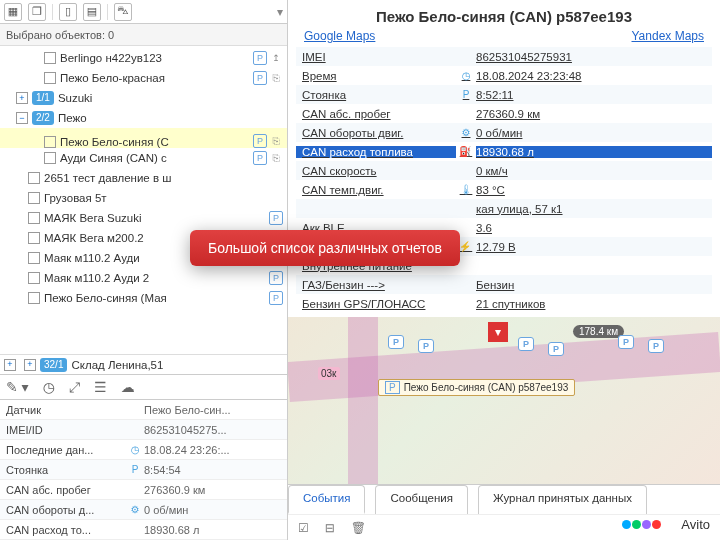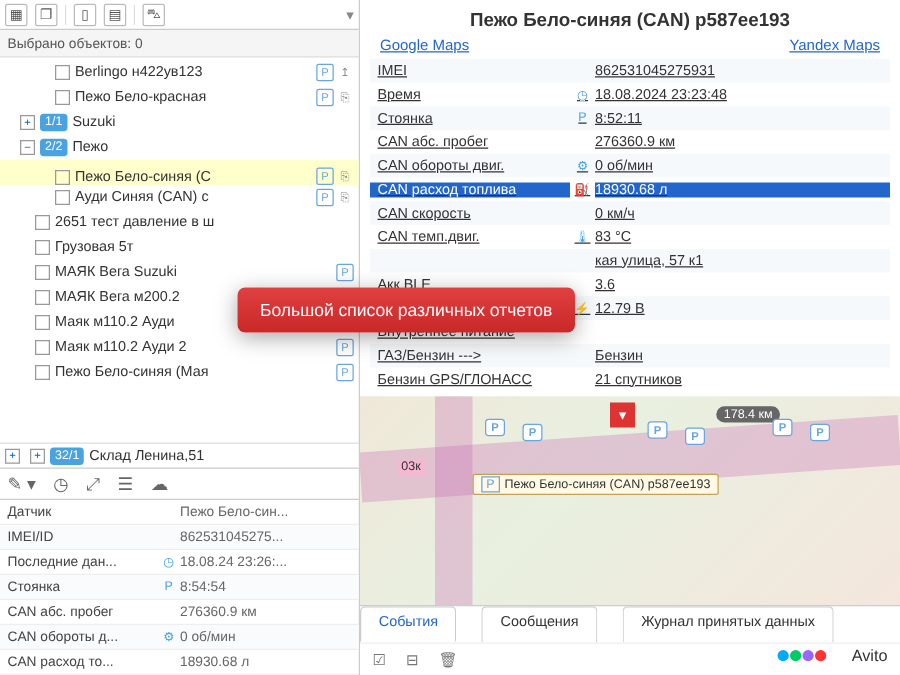--- a/index.html
+++ b/index.html
@@ -51,21 +51,21 @@
 .dt-row.hl .dt-label, .dt-row.hl .dt-value { background: #2266cc; color: #fff; }
 
 .map-area { flex: 1; position: relative; background: linear-gradient(135deg, #f0e8d8 0%, #e8f0e0 40%, #f4e6dc 100%); overflow: hidden; margin-top: 4px; }
 .map-road { position: absolute; background: rgba(200,100,180,0.3); }
 .map-marker { position: absolute; background: #fff; border: 1px solid #6aa5e0; border-radius: 3px; padding: 1px 4px; font-size: 9px; color: #6aa5e0; font-weight: bold; }
 .map-tooltip { position: absolute; background: #fff9e6; border: 1px solid #c8a050; padding: 2px 6px; font-size: 10px; border-radius: 2px; }
 .map-dist { position: absolute; background: #666; color: #fff; padding: 1px 6px; border-radius: 8px; font-size: 10px; }
 .red-marker { position: absolute; width: 20px; height: 20px; background: #d33; display: flex; align-items: center; justify-content: center; color: #fff; font-size: 12px; }
 
 .tabs { display: flex; border-top: 1px solid #ccc; height: 30px; background: #fff; }
-.tab { padding: 6px 14px; border: 1px solid #ccc; border-bottom: none; margin-right: 20px; font-size: 11.5px; cursor: pointer; background: #fff; border-radius: 4px 4px 0 0; }
+.tab { padding: 6px 14px; border: 1px solid #ccc; border-bottom: none; margin-right: 10px; font-size: 11.5px; cursor: pointer; background: #fff; border-radius: 4px 4px 0 0; }
 .tab.active { color: #2266cc; border-bottom: 2px solid #fff; }
 
 .bottom-icons { height: 26px; display: flex; align-items: center; padding: 0 10px; gap: 16px; color: #777; border-top: 1px solid #eee; }
 
 .callout { position: absolute; left: 190px; top: 230px; background: linear-gradient(#e04040, #c82828); color: #fff; padding: 10px 18px; border-radius: 6px; font-size: 14px; box-shadow: 0 4px 18px rgba(0,0,0,0.35); z-index: 50; }
 
 .avito { position: absolute; right: 10px; bottom: 8px; display: flex; align-items: center; gap: 20px; font-size: 13px; color: #333; z-index: 60; }
 .avito-dots { display: flex; gap: 1px; }
 .avito-dot { width: 9px; height: 9px; border-radius: 50%; }
 </style>

